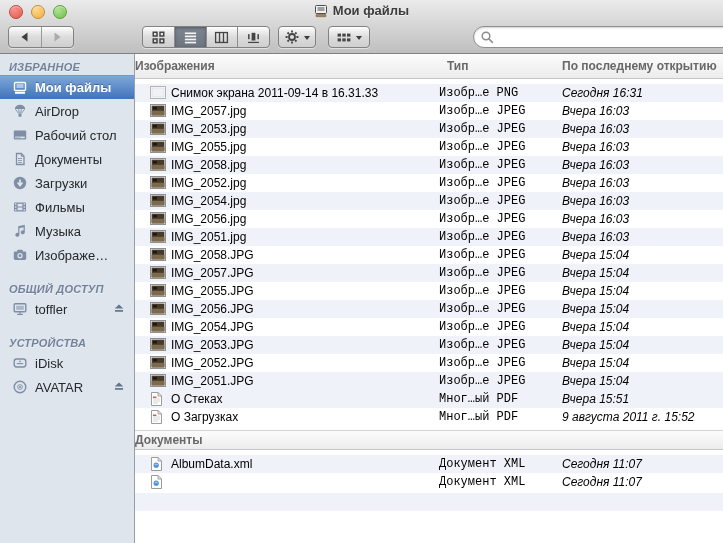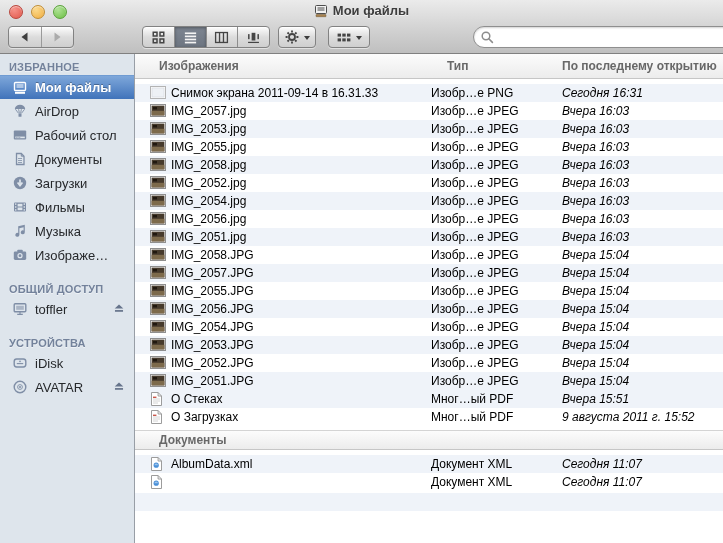--- a/index.html
+++ b/index.html
@@ -66,20 +66,21 @@
   .content{display:flex;height:489px;}
   .sidebar{
     width:135px;flex:none;box-sizing:border-box;
     background:#dee5ec;border-right:1px solid #989ea6;
     padding-top:4px;overflow:hidden;
   }
   .sb-title{
     font-size:11px;font-weight:bold;color:#73829b;
     padding:3px 0 2px 9px;letter-spacing:.2px;
     text-shadow:0 1px 0 rgba(255,255,255,.5);
+    font-style:italic;
   }
   .sb-section + .sb-section{margin-top:13px;}
   .sb-item{
     height:24px;display:flex;align-items:center;
     padding-left:11px;font-size:13px;color:#26282b;position:relative;cursor:default;
   }
   .sb-icon{width:18px;height:17px;margin-right:6px;flex:none;display:flex;align-items:center;justify-content:center;color:#7f8ea6;}
   .sb-item.selected{
     background:linear-gradient(#7ea7da,#4073ba);
     border-top:1px solid #6f9bd2;height:23px;
@@ -90,28 +91,28 @@
 
   
   .main{flex:1;position:relative;background:#fff;overflow:hidden;font-size:12px;}
   .band{
     position:relative;height:18px;line-height:18px;
     background:linear-gradient(#fcfcfc,#ececec);
     border-top:1px solid #d4d4d4;border-bottom:1px solid #c6c6c6;
     color:#686868;font-weight:bold;margin:4px 0 5px 0;
   }
   .band.first{height:24px;line-height:24px;border-top:none;margin-top:0;}
-  .band .g-title{position:absolute;left:24px;white-space:nowrap;}
+  .band .g-title{position:absolute;left:0;white-space:nowrap;}
   .band .col-type{position:absolute;left:312px;white-space:nowrap;}
   .band .col-date{position:absolute;left:427px;white-space:nowrap;}
   .file-row{height:18px;line-height:18px;position:relative;color:#000;cursor:default;}
   .file-row.alt{background:#eff3f9;}
   .file-icon{position:absolute;left:15px;top:2px;width:16px;height:14px;}
   .cell-name{position:absolute;left:36px;white-space:nowrap;}
-  .cell-type{position:absolute;left:296px;white-space:nowrap;}
+  .cell-type{position:absolute;left:304px;white-space:nowrap;font-family:Liberation Mono, monospace;}
   .cell-date{position:absolute;left:427px;white-space:nowrap;font-style:italic;}
   .tail{height:18px;background:#eff3f9;margin-top:2px;}
 </style>
 </head>
 <body>
 
 <div class="window">
 
   <div class="chrome">
     <div class="traffic">

